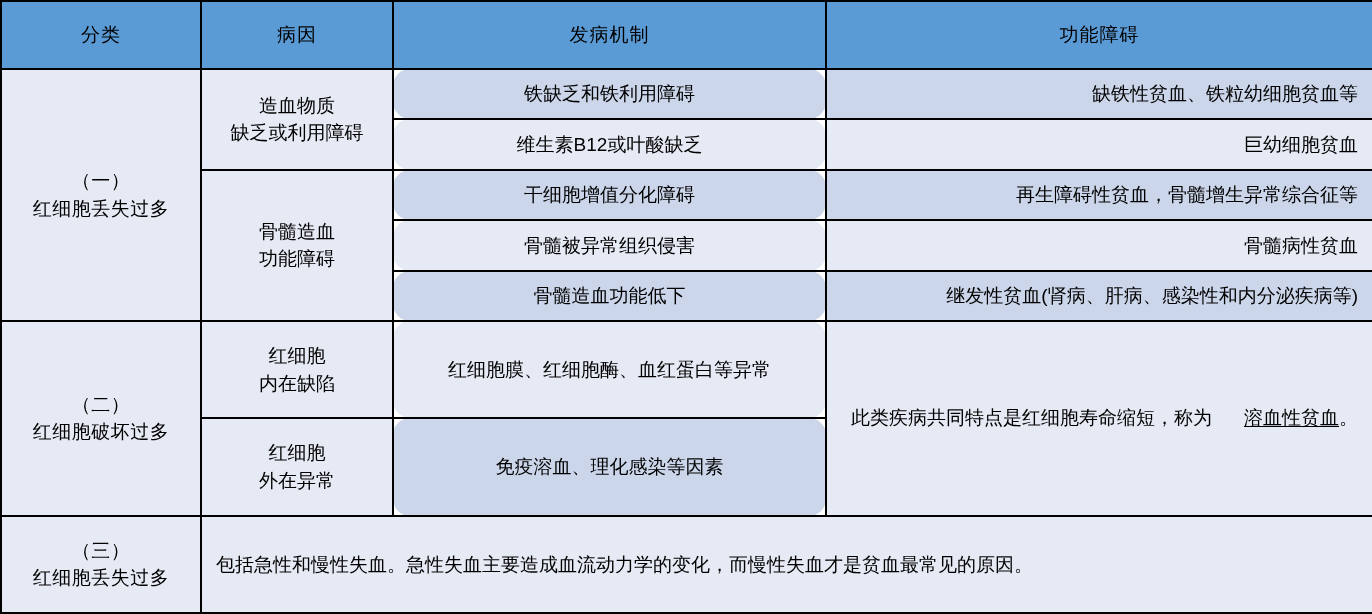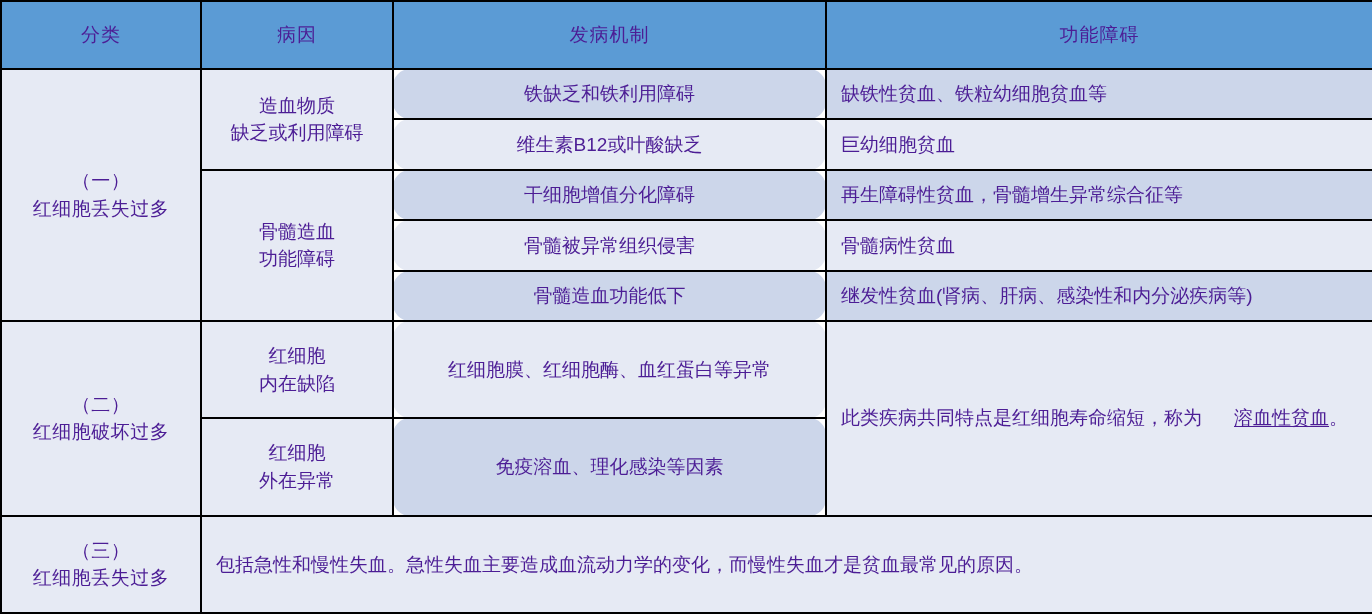--- a/index.html
+++ b/index.html
@@ -20,21 +20,21 @@
     width: 1372px;
     height: 614px;
     border-collapse: collapse;
     table-layout: fixed;
   }
   table.anemia-table td, table.anemia-table th {
     border: 2px solid #000000;
     padding: 0 14px;
     font-size: 19px;
     font-weight: normal;
-    color: #4c1d95;
+    color: #000000;
     line-height: 1.45;
     vertical-align: middle;
   }
   
   col.c1 { width: 200px; }
   col.c2 { width: 192px; }
   col.c3 { width: 433px; }
   col.c4 { width: 547px; }
 
   thead th {
@@ -62,21 +62,21 @@
     text-align: center;
     white-space: pre-line;
     font-size: 19px;
   }
   td.mech {
     text-align: center;
     font-size: 19px;
     border-radius: 17px;
   }
   td.type {
-    text-align: left;
+    text-align: right;
     font-size: 19px;
   }
   td.shade-dark { background: #ccd6ea; }
   td.shade-light { background: #e6eaf4; }
 
   td.full-note {
     background: #e6eaf4;
     text-align: left;
     font-size: 19px;
     margin-top: 44px;

